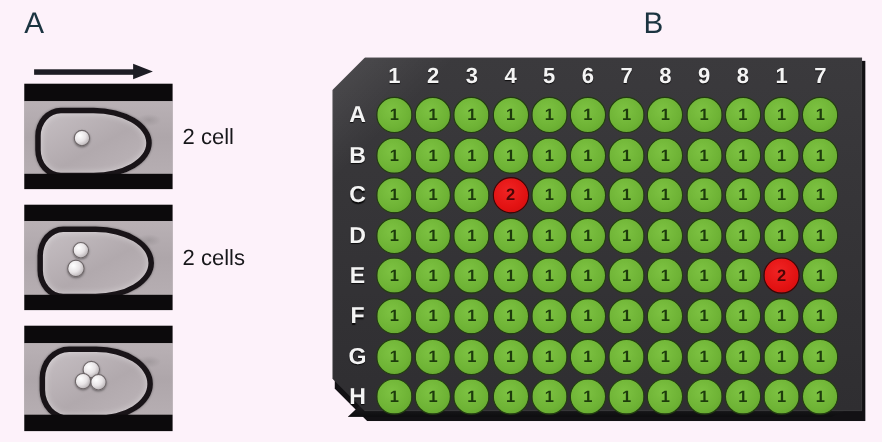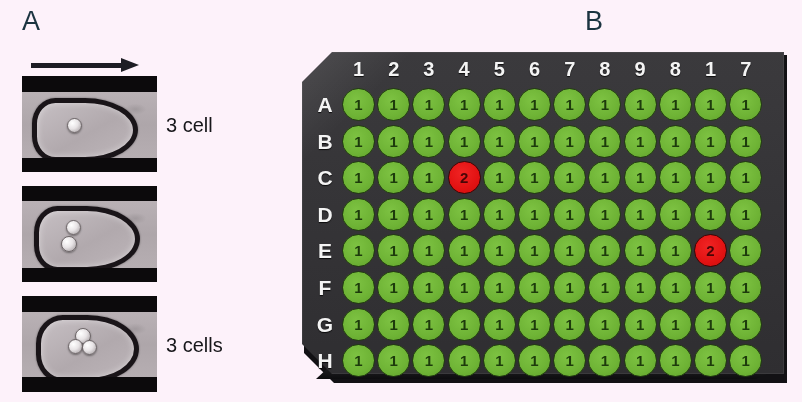--- a/index.html
+++ b/index.html
@@ -258,45 +258,45 @@
 
   <div class="micrograph" id="mg-1" style="top:76px; height:96px;">
     <div class="mg-wall top" style="height:16px;"></div>
     <div class="mg-channel" style="top:16px; height:66px;">
       <div class="droplet" style="left:10px; top:6px; width:96px; height:54px;
                   border-radius: 22% 50% 50% 22% / 40% 50% 50% 40%;"></div>
       <div class="cell" style="left:45px; top:26px; width:13px; height:13px;"></div>
     </div>
     <div class="mg-wall bot" style="height:14px;"></div>
   </div>
-  <div class="mg-label" style="top:114px;">3 cell</div>
+  <div class="mg-label" style="top:114px;">2 cell</div>
 
   <div class="micrograph" id="mg-2" style="top:186px; height:96px;">
     <div class="mg-wall top" style="height:15px;"></div>
     <div class="mg-channel" style="top:15px; height:67px;">
       <div class="droplet" style="left:12px; top:5px; width:96px; height:56px;
                   border-radius: 22% 50% 50% 22% / 40% 50% 50% 40%;"></div>
       <div class="cell" style="left:44px; top:19px; width:13px; height:13px;"></div>
       <div class="cell" style="left:39px; top:35px; width:14px; height:14px;"></div>
     </div>
     <div class="mg-wall bot" style="height:14px;"></div>
   </div>
+  <div class="mg-label" style="top:224px;">2 cells</div>
 
   <div class="micrograph" id="mg-3" style="top:296px; height:96px;">
     <div class="mg-wall top" style="height:16px;"></div>
     <div class="mg-channel" style="top:16px; height:65px;">
       <div class="droplet" style="left:14px; top:3px; width:93px; height:58px;
                   border-radius: 26% 50% 50% 26% / 42% 50% 50% 42%;"></div>
       <div class="cell" style="left:53px; top:16px; width:14px; height:14px;"></div>
       <div class="cell" style="left:46px; top:27px; width:13px; height:13px;"></div>
       <div class="cell" style="left:60px; top:28px; width:13px; height:13px;"></div>
     </div>
     <div class="mg-wall bot" style="height:15px;"></div>
   </div>
-  <div class="mg-label" style="top:334px;">3 cells</div>
 
 </div>
 
 <div id="panel-b">
 
   <div class="panel-letter" id="panel-b-letter">B</div>
 
   <div id="plate-shadow"></div>
   <div id="plate-side-right"></div>
   <div id="plate-base-bottom"></div>

